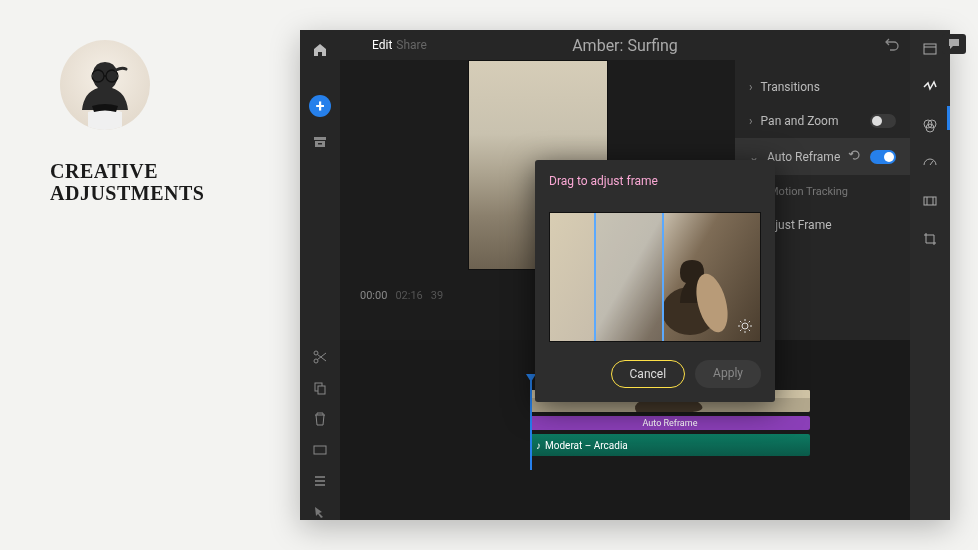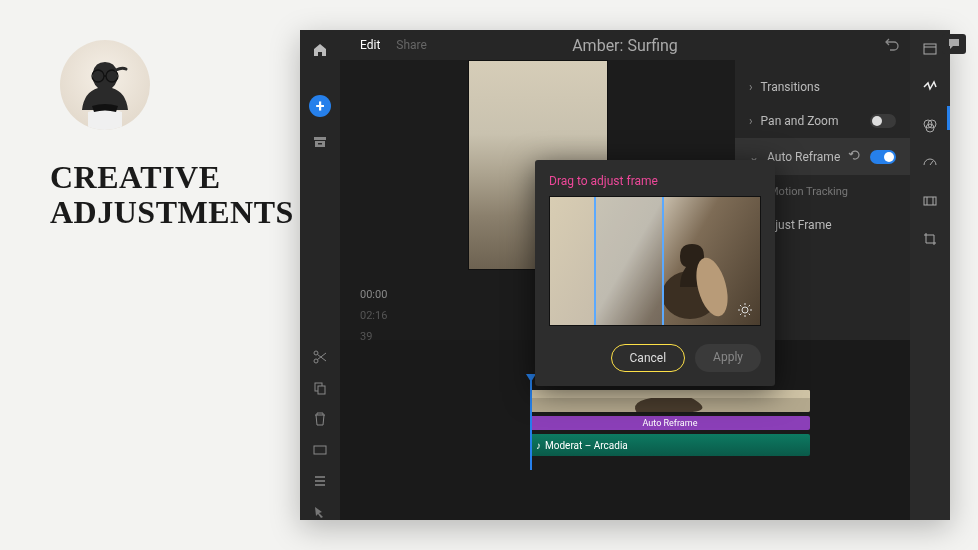--- a/index.html
+++ b/index.html
@@ -22,21 +22,21 @@
   width: 90px;
   height: 90px;
   border-radius: 50%;
   margin-bottom: 30px;
   margin-left: 10px;
   overflow: hidden;
 }
 .avatar svg { width: 100%; height: 100%; display: block; }
 .left-title {
   font-family: Georgia, "Times New Roman", serif;
-  font-size: 32px;
+  font-size: 20px;
   font-weight: 700;
   letter-spacing: 0.5px;
   line-height: 1.1;
   color: #1a1a1a;
   margin-bottom: 18px;
 }
 .left-body {
   font-size: 14px;
   color: #2a2a2a;
   line-height: 1.45;
@@ -86,21 +86,21 @@
 }
 .topbar {
   height: 30px;
   display: flex;
   align-items: center;
   padding: 0 10px;
   font-size: 12px;
   color: #bbb;
   background: #262626;
 }
-.topbar .tabs { display: flex; gap: 16px; margin-left: 10px; }
+.topbar .tabs { display: flex; gap: 4px; margin-left: 22px; }
 .topbar .active { color: #fff; }
 .topbar .inactive { color: #666; }
 .topbar .proj-title {
   position: absolute;
   left: 50%;
   transform: translateX(-50%);
   color: #aaa;
   font-size: 16px;
 }
 .content {
@@ -125,21 +125,21 @@
 .time-row {
   width: 100%;
   margin-top: 18px;
   padding: 0 20px;
   display: flex;
   align-items: center;
   gap: 12px;
   color: #666;
   font-size: 11px;
 }
-.time-row .tc { display: flex; gap: 8px; flex-direction: column; }
+.time-row .tc { display: flex; gap: 8px; }
 .time-row .tc .cur { color: #888; }
 .time-row .tc .dur { color: #555; }
 .time-row .controls {
   margin-left: auto;
   display: flex;
   gap: 14px;
   color: #888;
 }
 
 .timeline-region {
@@ -295,21 +295,21 @@
   position: absolute;
   left: 195px;
   top: 130px;
   width: 240px;
   background: #2d2d2d;
   border-radius: 3px;
   box-shadow: 0 6px 30px rgba(0,0,0,.6);
   z-index: 50;
   padding: 14px;
 }
-.dialog .dlg-title { font-size: 12px; color: #ec4899; margin-bottom: 8px; }
+.dialog .dlg-title { font-size: 12px; color: #f9a8d4; margin-bottom: 24px; }
 .dlg-img {
   width: 100%;
   height: 130px;
   background: linear-gradient(120deg, #d8cdb3 0%, #c8beac 40%, #7e6c56 60%, #4a3d2e 100%);
   position: relative;
   border: 1px solid #111;
 }
 .dlg-img .surfer {
   position:absolute;
   right: 30px;

